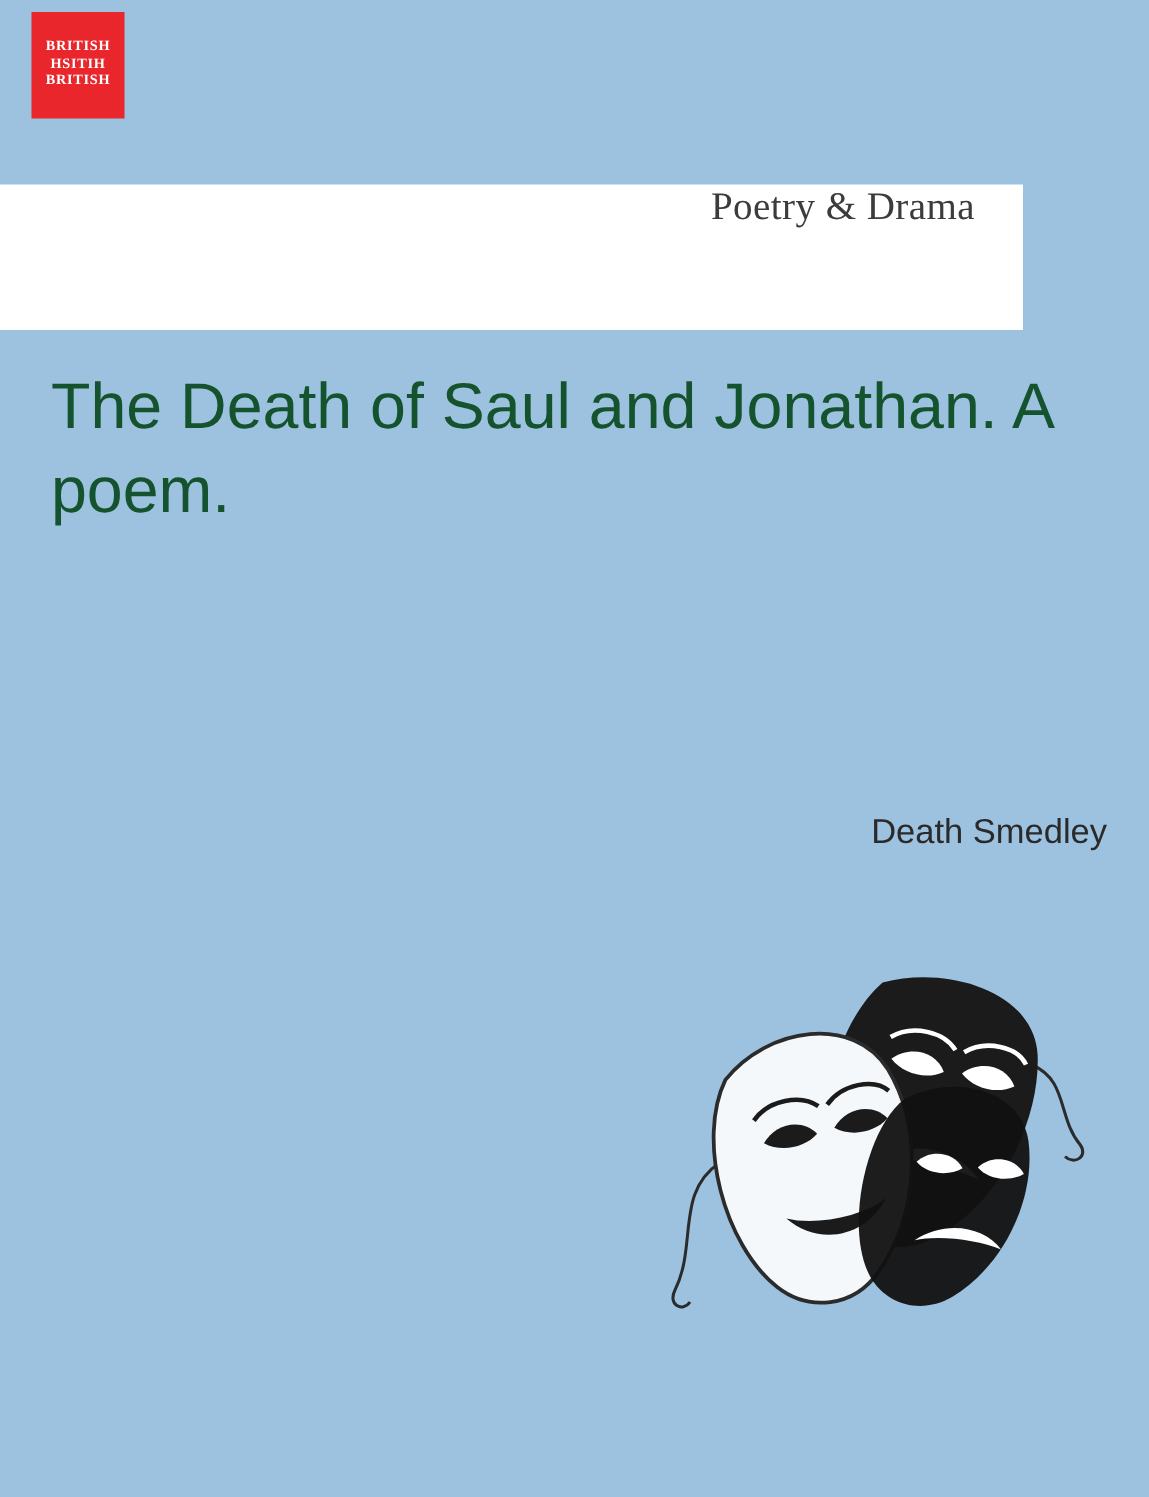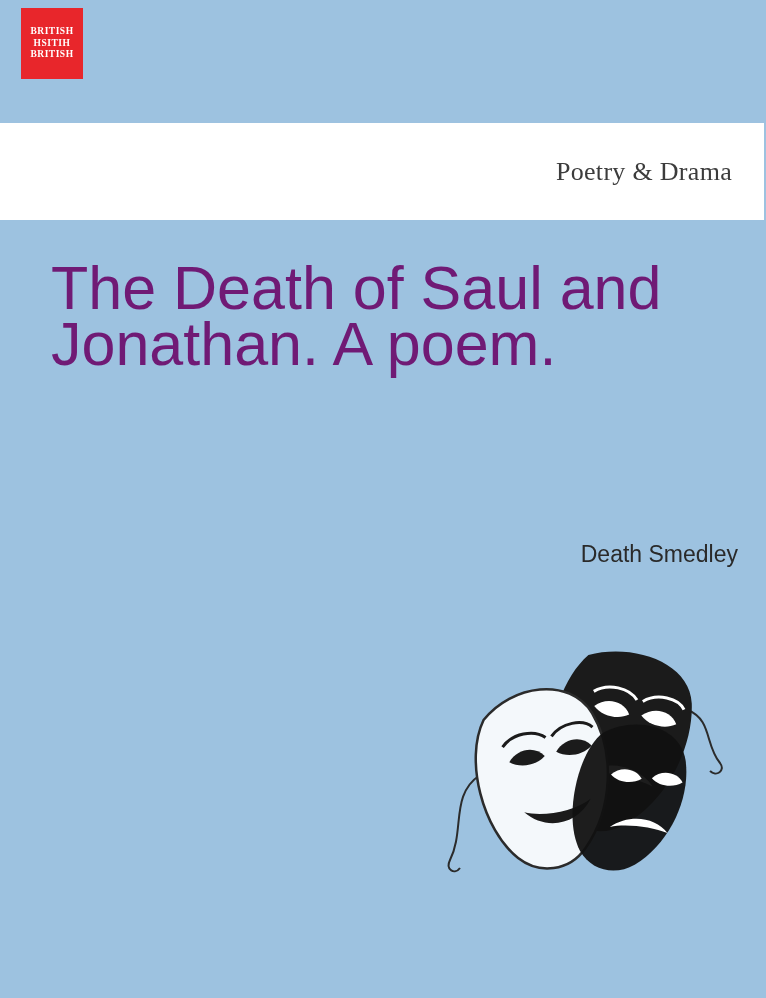--- a/index.html
+++ b/index.html
@@ -43,49 +43,48 @@
     font-weight: bold;
     text-align: center;
     font-family: "Liberation Serif", serif;
   }
 
   
   .category-band {
     position: absolute;
     left: 0;
     top: 123px;
-    width: 764px;
+    width: 682px;
     height: 97px;
     background: #ffffff;
     display: flex;
-    align-items: center;
     justify-content: flex-end;
   }
   .category-text {
     font-size: 26px;
     color: #3c3c3c;
     padding-right: 32px;
     font-family: "Liberation Serif", serif;
     letter-spacing: 0.3px;
   }
 
   
   .title-block {
     position: absolute;
     left: 34px;
     top: 243px;
     width: 700px;
   }
   .title-text {
-    font-size: 61px;
+    font-size: 43px;
     line-height: 56px;
-    color: #701a75;
+    color: #14532d;
     font-family: "Liberation Sans", sans-serif;
     font-weight: normal;
-    margin: 17px;
+    margin: 0;
   }
 
   
   .author-block {
     position: absolute;
     right: 28px;
     top: 541px;
     text-align: right;
   }
   .author-text {

